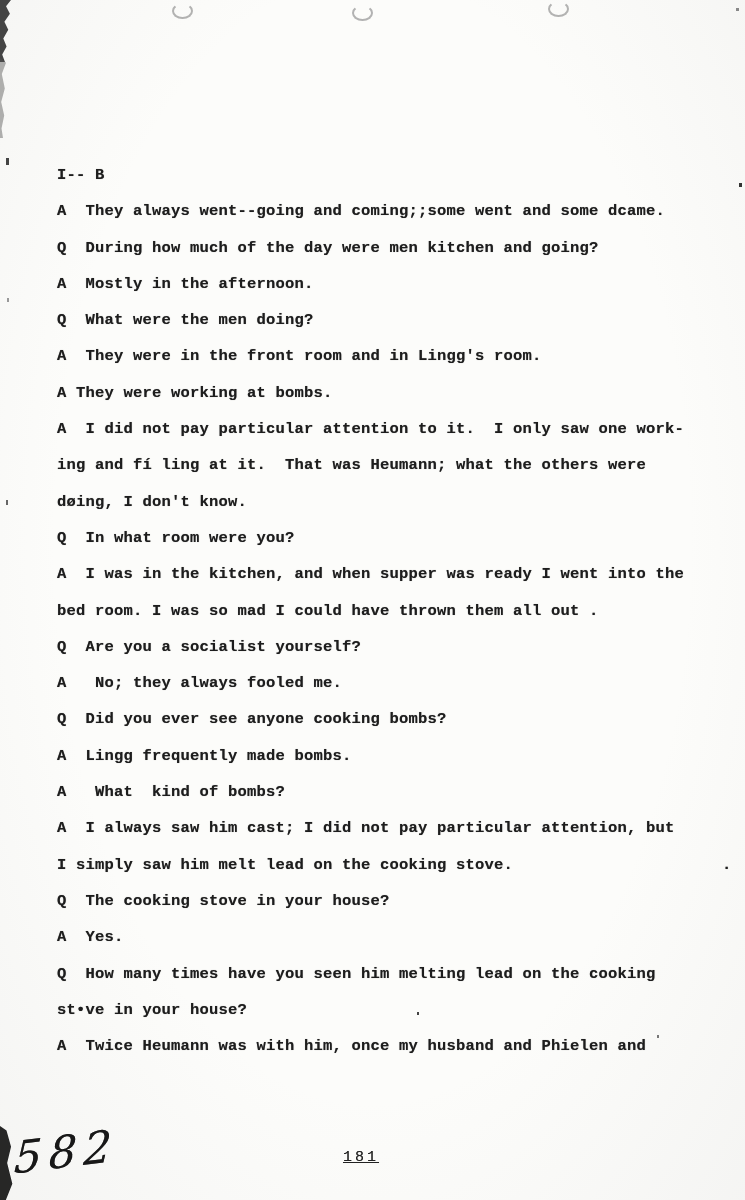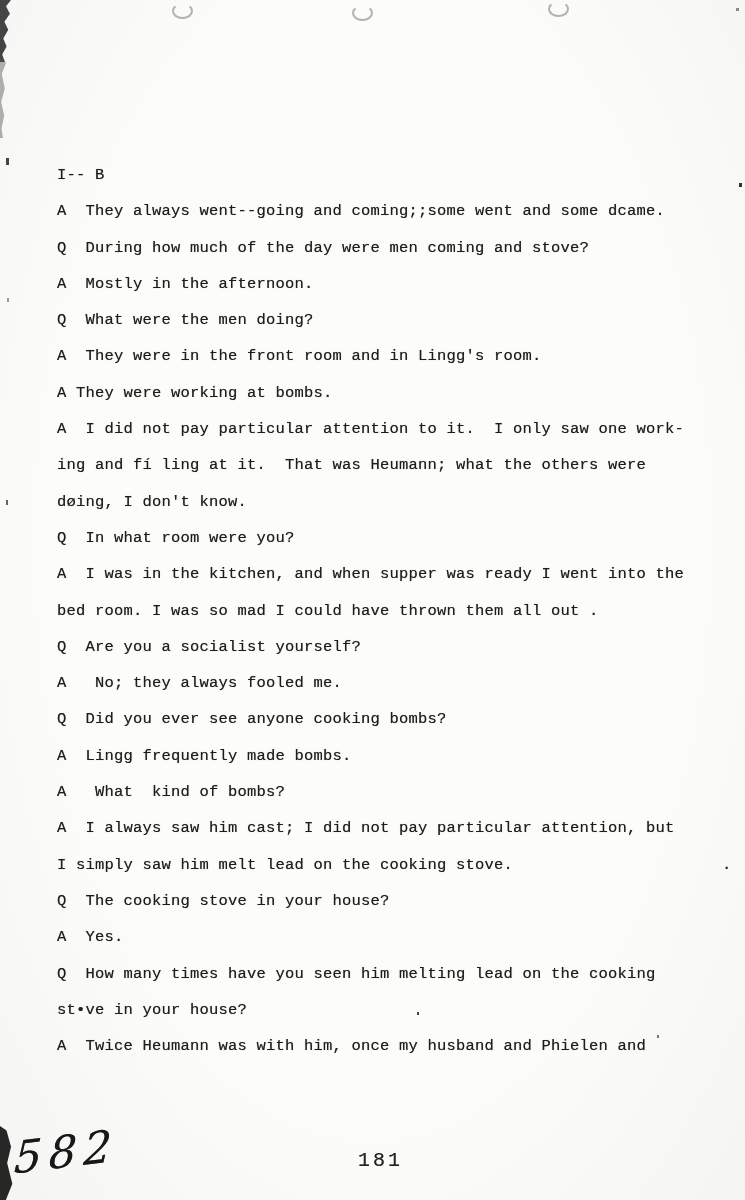--- a/index.html
+++ b/index.html
@@ -28,45 +28,47 @@
     width: 680px;
   }
   .line {
     white-space: pre;
     height: 36.3px;
     line-height: 36.3px;
     font-size: 15.5px;
     letter-spacing: 0.2px;
     color: #1d1d1d;
     text-shadow: 0 0 0.7px rgba(10,10,10,0.55);
+    font-weight: bold;
   }
   .seg-dropped {
     display: inline-block;
     transform: translateY(7px);
   }
   .handwritten {
     position: absolute;
     left: 14px;
     top: 1126px;
     font-family: "DejaVu Serif", serif;
     font-style: italic;
     font-size: 44px;
     letter-spacing: 7px;
     color: #181818;
     transform: rotate(-7deg) skewX(-10deg);
     text-shadow: 0 0 0.5px rgba(0,0,0,0.6);
   }
   .page-number {
     position: absolute;
-    left: 358px;
+    left: 343px;
     top: 1149px;
-    font-size: 20px;
+    font-size: 15px;
     letter-spacing: 3px;
     color: #222;
     text-shadow: 0 0 0.6px rgba(0,0,0,0.5);
+    text-decoration: underline;
   }
   
   .artifact { position: absolute; pointer-events: none; }
   .smudge-ring {
     width: 17px; height: 12px;
     border: 2px solid #9a9a9a;
     border-top-color: transparent;
     border-radius: 50%;
     opacity: 0.75;
   }
@@ -105,21 +107,21 @@
   <div class="artifact speck" style="left:739px; top:183px; width:3px; height:4px; background:#333;"></div>
   <div class="artifact speck" style="left:6px; top:158px; width:3px; height:7px; background:#444;"></div>
   <div class="artifact speck" style="left:7px; top:298px; width:2px; height:4px; background:#999;"></div>
   <div class="artifact speck" style="left:6px; top:500px; width:2px; height:5px; background:#666;"></div>
   <div class="artifact speck" style="left:417px; top:1012px; width:2px; height:3px; background:#444;"></div>
   <div class="artifact speck" style="left:657px; top:1035px; width:2px; height:3px; background:#777;"></div>
 
   <div class="text-block" id="lines">
       <div class="line">I-- B</div>
       <div class="line">A  They always went--going and coming;;some went and some dcame.</div>
-      <div class="line">Q  During how much of the day were men coming and stove?</div>
+      <div class="line">Q  During how much of the day were men kitchen and going?</div>
       <div class="line">A  Mostly in the afternoon.</div>
       <div class="line">Q  What were the men doing?</div>
       <div class="line">A  They were in the front room and in Lingg's room.</div>
       <div class="line">A They were working at bombs.</div>
       <div class="line">A  I did not pay particular attention to it.  I only saw one work-</div>
       <div class="line">ing and fí ling at it.  That was Heumann; what the others were</div>
       <div class="line">døing, I don't know.</div>
       <div class="line">Q  In what room were you?</div>
       <div class="line">A  I was in the kitchen, and when supper was ready I went into the</div>
       <div class="line">bed room. I was so mad I could have thrown them all out .</div>

